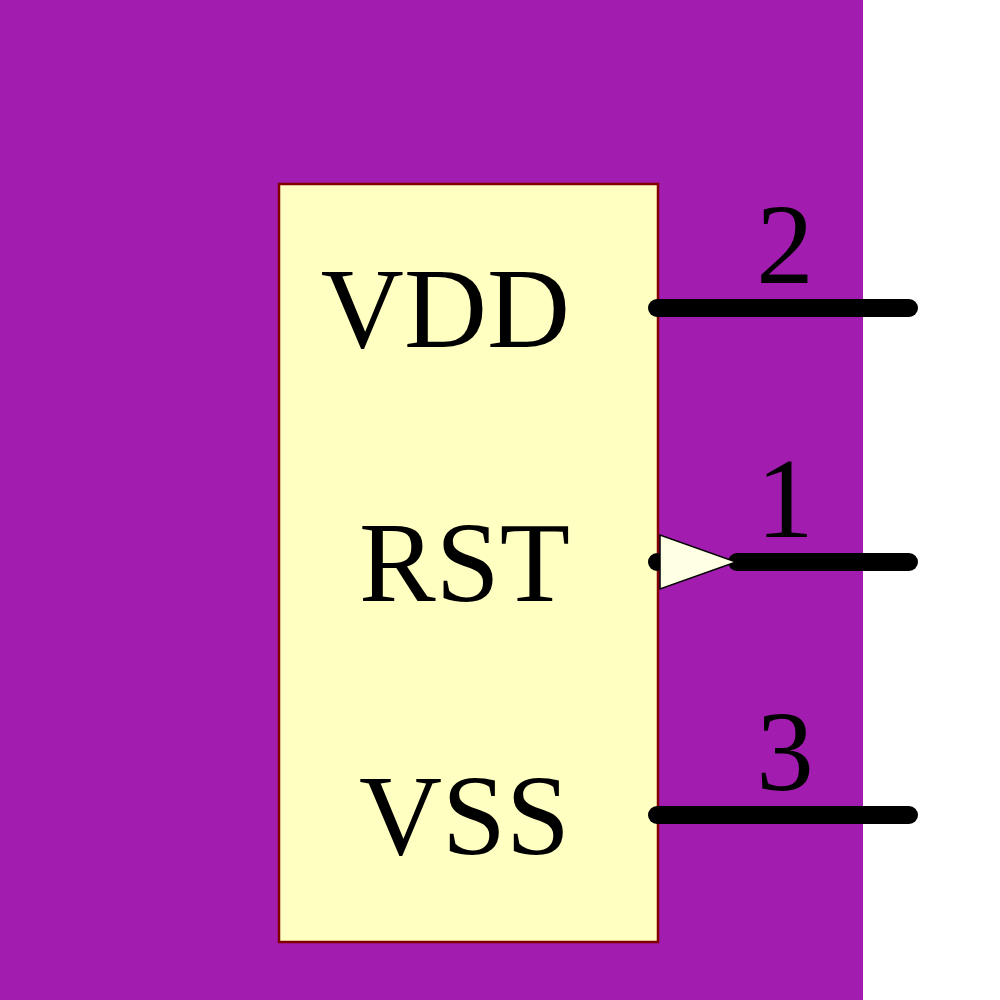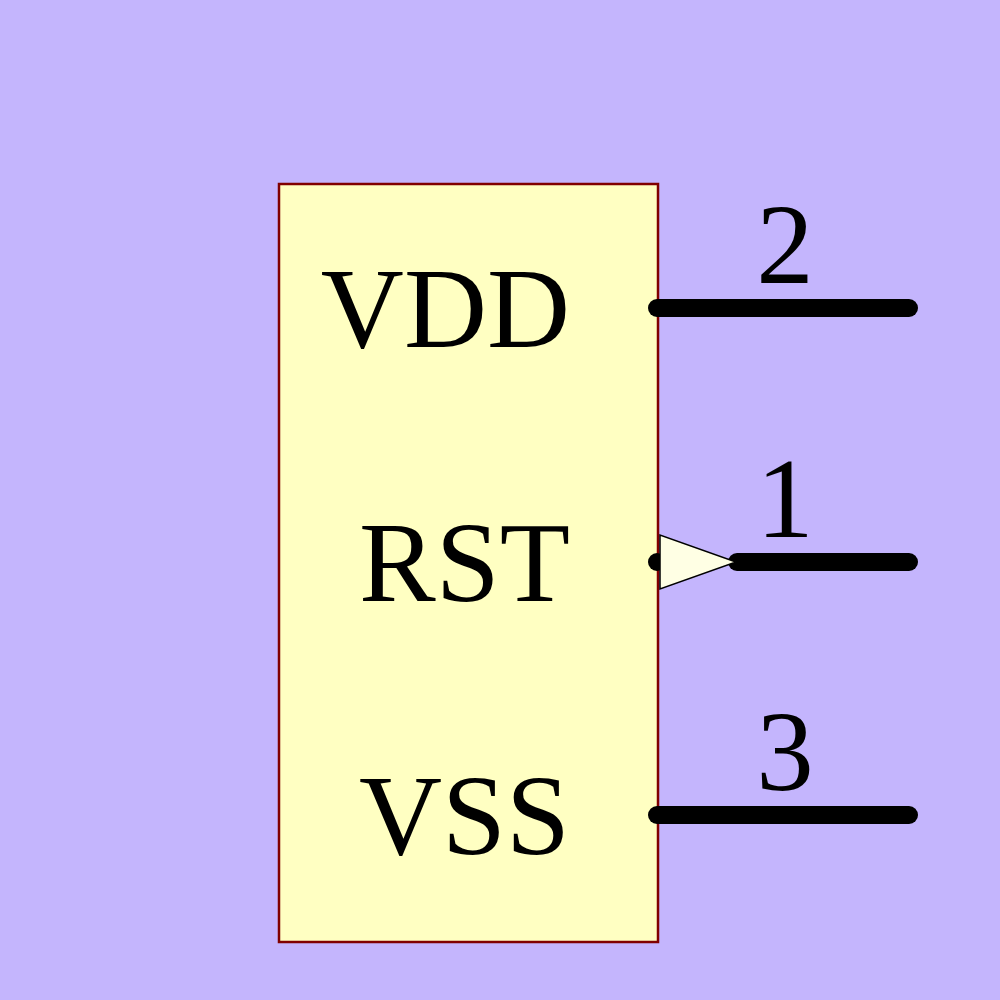--- a/index.html
+++ b/index.html
@@ -5,23 +5,23 @@
   html, body {
     margin: 0;
     padding: 0;
     background: #ffffff;
     width: 1000px;
     height: 1000px;
     overflow: hidden;
   }
   .canvas {
     position: relative;
-    width: 1000px;
+    width: 863px;
     height: 1000px;
-    background: #c4b5fd;
+    background: #a21caf;
   }
   svg {
     display: block;
   }
   .pin-label {
     font-family: "Liberation Serif", "DejaVu Serif", serif;
     font-size: 115px;
     fill: #000000;
   }
   .pin-number {

